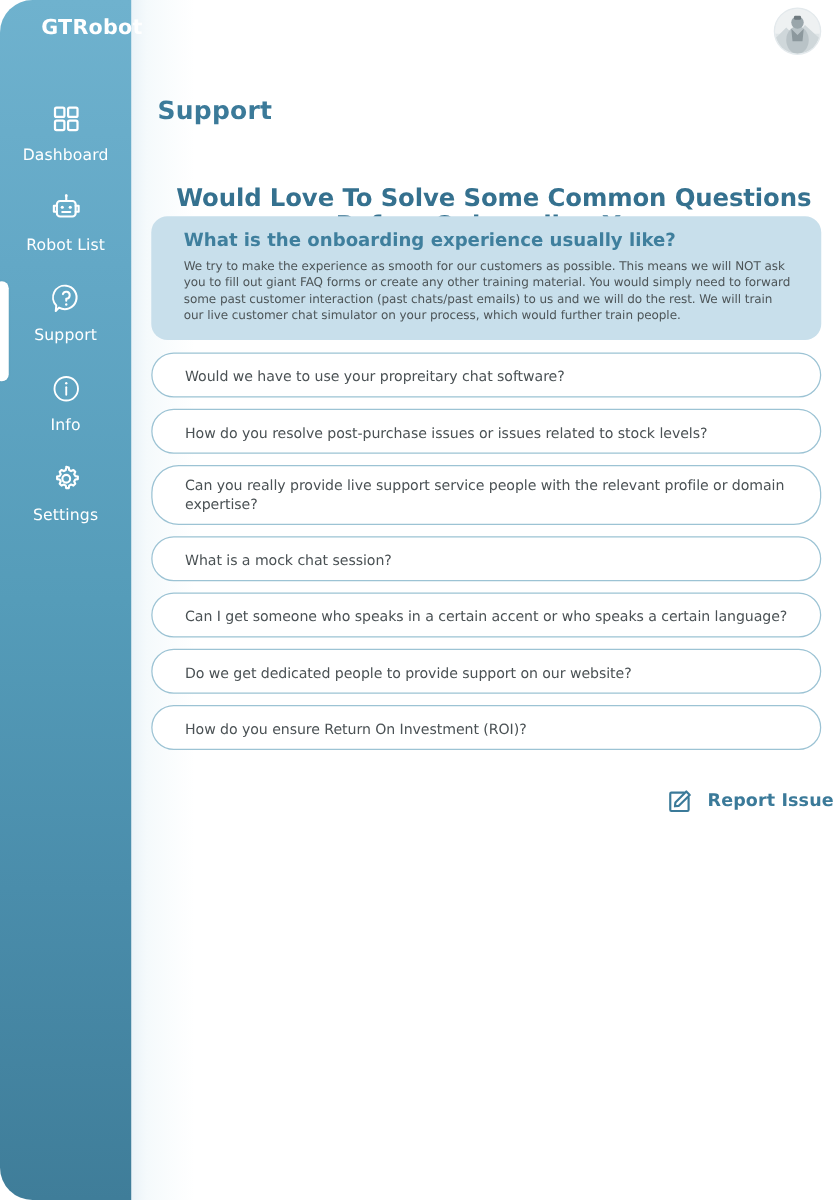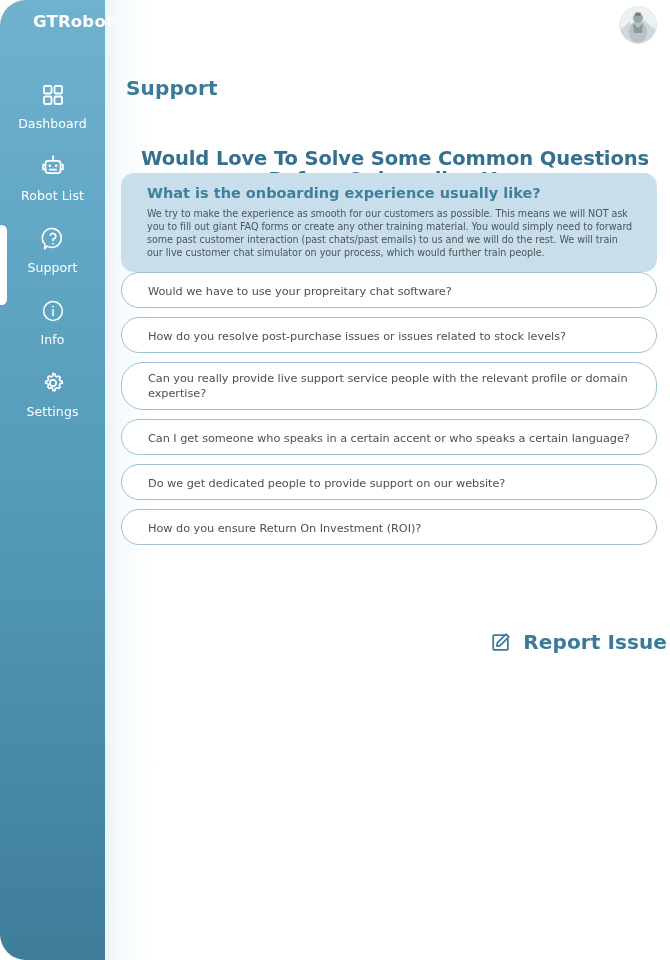--- a/index.html
+++ b/index.html
@@ -148,21 +148,21 @@
     left: 16px;
     top: 173px;
     width: 536px;
   }
 
   
   .faq-open {
     background: #c8dfeb;
     border-radius: 13px;
     padding: 12px 22px 13px 26px;
-    margin-bottom: 0;
+    margin-bottom: 10px;
   }
 
   .faq-open-q {
     font-size: 14.5px;
     font-weight: 600;
     color: #3f7f9d;
     line-height: 1.2;
     margin-bottom: 6px;
   }
 
@@ -200,21 +200,21 @@
     display: flex;
     align-items: center;
     gap: 11px;
     cursor: pointer;
   }
 
   .report-icon { width: 22px; height: 22px; line-height: 0; }
   .report-icon svg { display: block; }
 
   .report-label {
-    font-size: 20px;
+    font-size: 14px;
     font-weight: bold;
     color: #3b7a99;
     letter-spacing: 0.1px;
   }
 </style>
 </head>
 <body>
 
 <div id="app">
 
@@ -255,20 +255,23 @@
       </div>
 
       <div class="faq-item">
         <div class="faq-item-q">How do you resolve post-purchase issues or issues related to stock levels?</div>
       </div>
 
       <div class="faq-item">
         <div class="faq-item-q">Can you really provide live support service people with the relevant profile or domain expertise?</div>
       </div>
 
+      <div class="faq-item">
+        <div class="faq-item-q">What is a mock chat session?</div>
+      </div>
 
       <div class="faq-item">
         <div class="faq-item-q">Can I get someone who speaks in a certain accent or who speaks a certain language?</div>
       </div>
 
       <div class="faq-item">
         <div class="faq-item-q">Do we get dedicated people to provide support on our website?</div>
       </div>
 
       <div class="faq-item">

